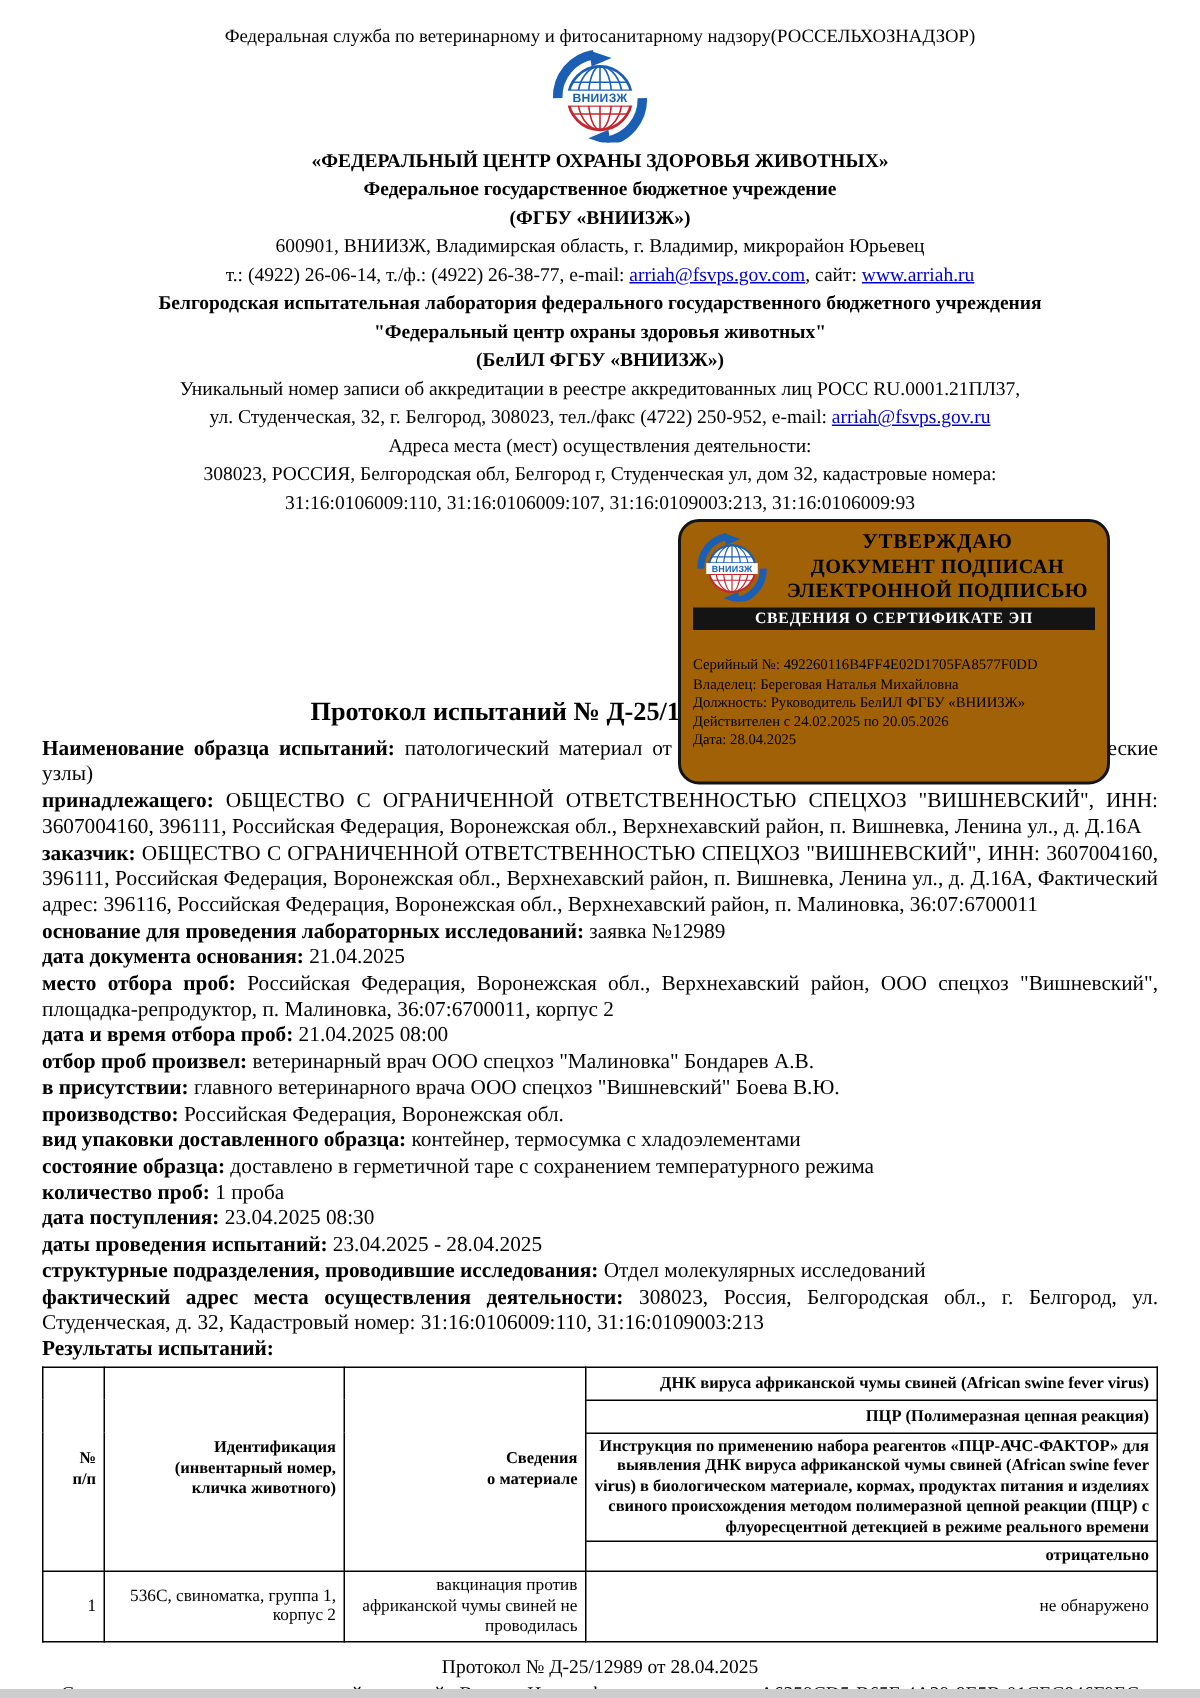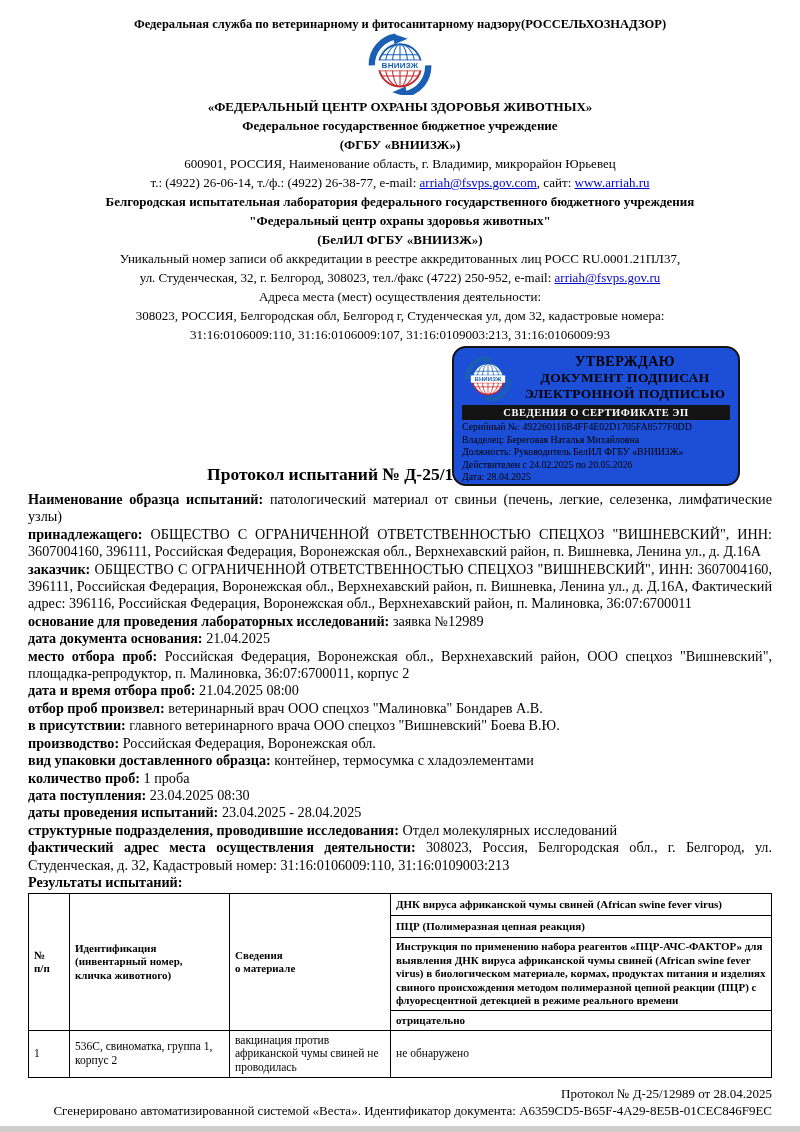--- a/index.html
+++ b/index.html
@@ -2,60 +2,60 @@
 <html lang="ru" style="--logo_blue: #1a5fb4; --logo_red: #c4262e; --link_blue: #0000cc; --stamp_black: #141414;"><head>
 <meta charset="utf-8">
 <style>
   html,body{margin:0;padding:0;background:#fff;}
   .page{
     position:relative;width:800px;height:1132px;overflow:hidden;background:#fff;
     font-family:"Liberation Serif","DejaVu Serif",serif;color:#000;
   }
   .inner{padding:14px 28px 0 28px;}
   
-  .h-agency{margin:2px 0 1px;text-align:center;font-weight:bold;font-size:12.5px;line-height:16px;}
+  .h-agency{margin:2px 0 1px;text-align:center;font-weight:normal;font-size:12.5px;line-height:16px;}
   .h-logo{text-align:center;height:62px;margin:1px 0 2px;}
   .hl{margin:0;text-align:center;font-size:13px;line-height:19px;}
   .b{font-weight:bold;}
   a.lnk{color:var(--link_blue,#0000cc);text-decoration:underline;cursor:pointer;}
   
   .stamp-row{position:relative;height:118px;}
   .stamp{
     position:absolute;top:2px;right:32px;width:268px;
-    border:2.5px solid #141414;border-radius:14px;background:#1d4ed8;
-    padding:5px 8px 0 8px;
+    border:2.5px solid #141414;border-radius:14px;background:#a16207;
+    padding:5px 8px 20px 8px;
   }
   .stamp-top{display:flex;align-items:center;gap:6px;}
   .stamp-head{flex:1;text-align:center;}
   .s-approve{font-size:14px;font-weight:600;letter-spacing:.5px;line-height:17px;}
   .s-signed{font-size:13.5px;font-weight:600;line-height:16px;letter-spacing:.3px;}
   .s-bar{
     background:var(--stamp_black,#141414);color:#fff;text-align:center;
-    font-size:10.5px;font-weight:bold;letter-spacing:.5px;line-height:15px;margin:3px 0 1px 0;
+    font-size:10.5px;font-weight:bold;letter-spacing:.5px;line-height:15px;margin:3px 0 18px 0;
   }
   .s-line{font-size:9.8px;line-height:12.6px;text-align:left;}
   
   .title{margin:0 0 5px 0;text-align:center;font-size:17.5px;font-weight:bold;line-height:24px;}
   
   .det{margin:0;font-size:14.2px;line-height:17.4px;text-align:justify;}
   .det .lbl{font-weight:bold;}
   
   table.res{border-collapse:collapse;width:744px;margin-top:2px;table-layout:fixed;}
   table.res td{
-    border:1px solid #000;text-align:left;vertical-align:middle;
+    border:1px solid #000;text-align:right;vertical-align:middle;
     font-size:11px;line-height:13.5px;padding:2px 5px;white-space:pre-line;
   }
   .hb{font-weight:bold;}
   .c1{width:30px;} .c2{width:149px;} .c3{width:150px;}
   tr.rA td{height:17px;} tr.rB td{height:17px;}
   tr.rC td.desc{height:58px;margin-top:12px;} tr.rD td{height:15px;}
   tr.data td{height:42px;font-size:11.5px;font-weight:normal;}
   
   .footer{margin-top:7px;}
-  .footer p{margin:0;font-size:13px;line-height:17.5px;text-align:right;}
+  .footer p{margin:0;font-size:13px;line-height:17.5px;text-align:center;}
   .bottom-strip{position:absolute;left:0;bottom:0;width:800px;height:6px;background:#cdcdcd;}
 </style>
 </head>
 <body>
 
 <div class="page">
   <div class="inner">
 
     <p class="h-agency">Федеральная служба по ветеринарному и фитосанитарному надзору(РОССЕЛЬХОЗНАДЗОР)</p>
 
@@ -91,21 +91,21 @@
             <text x="50" y="50" text-anchor="middle" font-family="Liberation Sans, sans-serif" font-size="11.5" font-weight="bold" fill="#1a5fb4" letter-spacing="0.3">ВНИИЗЖ</text>
           </g>
         </defs>
         <use href="#vniizh-logo-g"></use>
       </svg>
     </div>
 
     <p class="hl b">«ФЕДЕРАЛЬНЫЙ ЦЕНТР ОХРАНЫ ЗДОРОВЬЯ ЖИВОТНЫХ»</p>
     <p class="hl b">Федеральное государственное бюджетное учреждение</p>
     <p class="hl b">(ФГБУ «ВНИИЗЖ»)</p>
-    <p class="hl">600901, РОССИЯ, Наименование область, г. Владимир, микрорайон Юрьевец</p>
+    <p class="hl">600901, ВНИИЗЖ, Владимирская область, г. Владимир, микрорайон Юрьевец</p>
     <p class="hl"><span>т.: (4922) 26-06-14, т./ф.: (4922) 26-38-77, e-mail: </span><a class="lnk">arriah@fsvps.gov.com</a><span>, сайт: </span><a class="lnk">www.arriah.ru</a></p>
     <p class="hl b">Белгородская испытательная лаборатория федерального государственного бюджетного учреждения</p>
     <p class="hl b">"Федеральный центр охраны здоровья животных"</p>
     <p class="hl b">(БелИЛ ФГБУ «ВНИИЗЖ»)</p>
     <p class="hl">Уникальный номер записи об аккредитации в реестре аккредитованных лиц РОСС RU.0001.21ПЛ37,</p>
     <p class="hl"><span>ул. Студенческая, 32, г. Белгород, 308023, тел./факс (4722) 250-952, e-mail: </span><a class="lnk">arriah@fsvps.gov.ru</a></p>
     <p class="hl">Адреса места (мест) осуществления деятельности:</p>
     <p class="hl">308023, РОССИЯ, Белгородская обл, Белгород г, Студенческая ул, дом 32, кадастровые номера:</p>
     <p class="hl">31:16:0106009:110, 31:16:0106009:107, 31:16:0109003:213, 31:16:0106009:93</p>
 
@@ -137,20 +137,21 @@
       <p class="det"><span class="lbl">принадлежащего:</span> <span>ОБЩЕСТВО С ОГРАНИЧЕННОЙ ОТВЕТСТВЕННОСТЬЮ СПЕЦХОЗ "ВИШНЕВСКИЙ", ИНН: 3607004160, 396111, Российская Федерация, Воронежская обл., Верхнехавский район, п. Вишневка, Ленина ул., д. Д.16А</span></p>
       <p class="det"><span class="lbl">заказчик:</span> <span>ОБЩЕСТВО С ОГРАНИЧЕННОЙ ОТВЕТСТВЕННОСТЬЮ СПЕЦХОЗ "ВИШНЕВСКИЙ", ИНН: 3607004160, 396111, Российская Федерация, Воронежская обл., Верхнехавский район, п. Вишневка, Ленина ул., д. Д.16А, Фактический адрес: 396116, Российская Федерация, Воронежская обл., Верхнехавский район, п. Малиновка, 36:07:6700011</span></p>
       <p class="det"><span class="lbl">основание для проведения лабораторных исследований:</span> <span>заявка №12989</span></p>
       <p class="det"><span class="lbl">дата документа основания:</span> <span>21.04.2025</span></p>
       <p class="det"><span class="lbl">место отбора проб:</span> <span>Российская Федерация, Воронежская обл., Верхнехавский район, ООО спецхоз "Вишневский", площадка-репродуктор, п. Малиновка, 36:07:6700011, корпус 2</span></p>
       <p class="det"><span class="lbl">дата и время отбора проб:</span> <span>21.04.2025 08:00</span></p>
       <p class="det"><span class="lbl">отбор проб произвел:</span> <span>ветеринарный врач ООО спецхоз "Малиновка" Бондарев А.В.</span></p>
       <p class="det"><span class="lbl">в присутствии:</span> <span>главного ветеринарного врача ООО спецхоз "Вишневский" Боева В.Ю.</span></p>
       <p class="det"><span class="lbl">производство:</span> <span>Российская Федерация, Воронежская обл.</span></p>
       <p class="det"><span class="lbl">вид упаковки доставленного образца:</span> <span>контейнер, термосумка с хладоэлементами</span></p>
+      <p class="det"><span class="lbl">состояние образца:</span> <span>доставлено в герметичной таре с сохранением температурного режима</span></p>
       <p class="det"><span class="lbl">количество проб:</span> <span>1 проба</span></p>
       <p class="det"><span class="lbl">дата поступления:</span> <span>23.04.2025 08:30</span></p>
       <p class="det"><span class="lbl">даты проведения испытаний:</span> <span>23.04.2025 - 28.04.2025</span></p>
       <p class="det"><span class="lbl">структурные подразделения, проводившие исследования:</span> <span>Отдел молекулярных исследований</span></p>
       <p class="det"><span class="lbl">фактический адрес места осуществления деятельности:</span> <span>308023, Россия, Белгородская обл., г. Белгород, ул. Студенческая, д. 32, Кадастровый номер: 31:16:0106009:110, 31:16:0109003:213</span></p>
       <p class="det"><span class="lbl">Результаты испытаний:</span></p>
     </div>
 
     <table class="res">
       <tbody>

